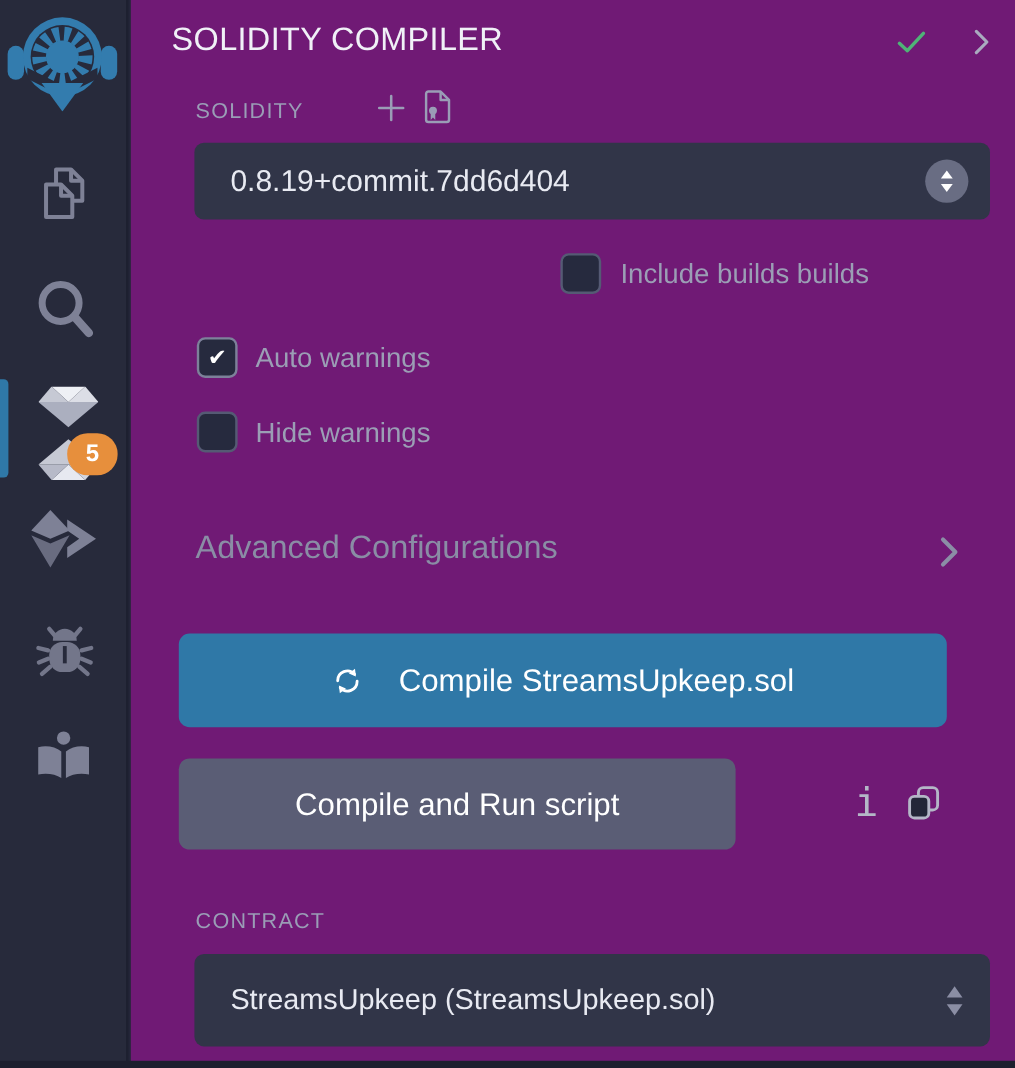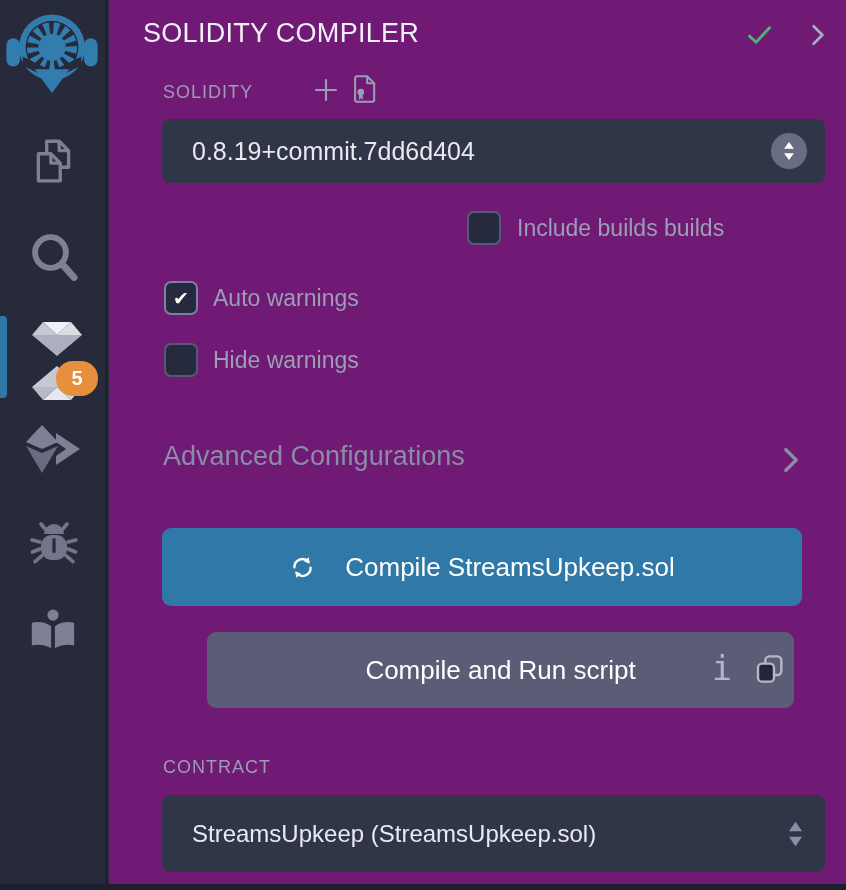--- a/index.html
+++ b/index.html
@@ -53,26 +53,26 @@
   #nightly-checkbox { left:358px; top:211px; }
   #auto-checkbox { left:55px; top:281px; }
   #hide-checkbox { left:55px; top:343px; }
   .check-label { position:absolute; font-size:23px; color:#9b9eb5; cursor:pointer; }
   #nightly-label { left:408px; top:215px; }
   #auto-label { left:104px; top:285px; }
   #hide-label { left:104px; top:347px; }
   #advanced-label { position:absolute; left:54px; top:441px; font-size:27px; color:#8a8da5; cursor:pointer;text-align:center; }
   #advanced-chevron { position:absolute; left:674px; top:447px; cursor:pointer; }
   .big-btn {
-    position:absolute; left:53px; border:none; border-radius:9px; color:#fff; font-size:26px;
+    position:absolute; left:40px; border:none; border-radius:9px; color:#fff; font-size:26px;
     font-family:"Liberation Sans", sans-serif; display:flex; align-items:center; justify-content:center;
     gap:29px; cursor:pointer; width:640px;
   }
   #compile-btn { top:528px; height:78px; background:#2f78a7; }
-  #run-btn { top:632px; height:76px; background:#5a5d75; width:587px;margin-left:45px; }
+  #run-btn { top:632px; height:76px; background:#5a5d75; width:464px; }
   #info-icon {
     position:absolute; left:596px; top:646px; width:34px; height:44px;
     font-family:"DejaVu Sans Mono", monospace; font-size:33px; color:#b4b7c7;
     display:flex; align-items:center; justify-content:center; cursor:pointer;
   }
   #copy-btn { position:absolute; left:645px; top:653px; width:32px; height:32px; cursor:pointer; }
   #contract-label { left:54px; top:757px;text-align:right; }
   #bottom-strip { position:absolute; left:0; top:884px; width:846px; height:6px; background:#1c1f2e; }
 </style>
 </head>

